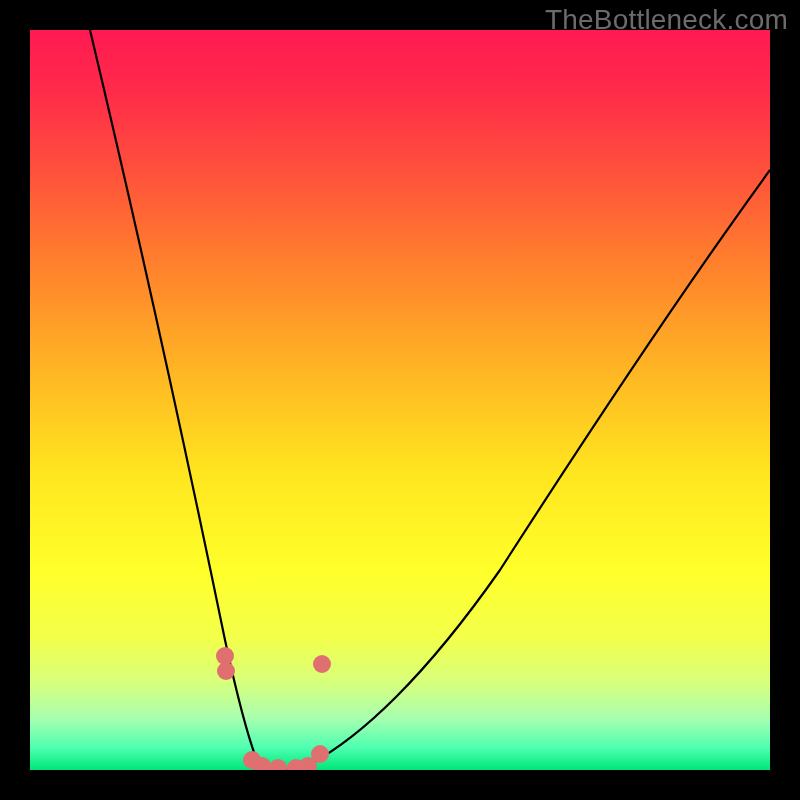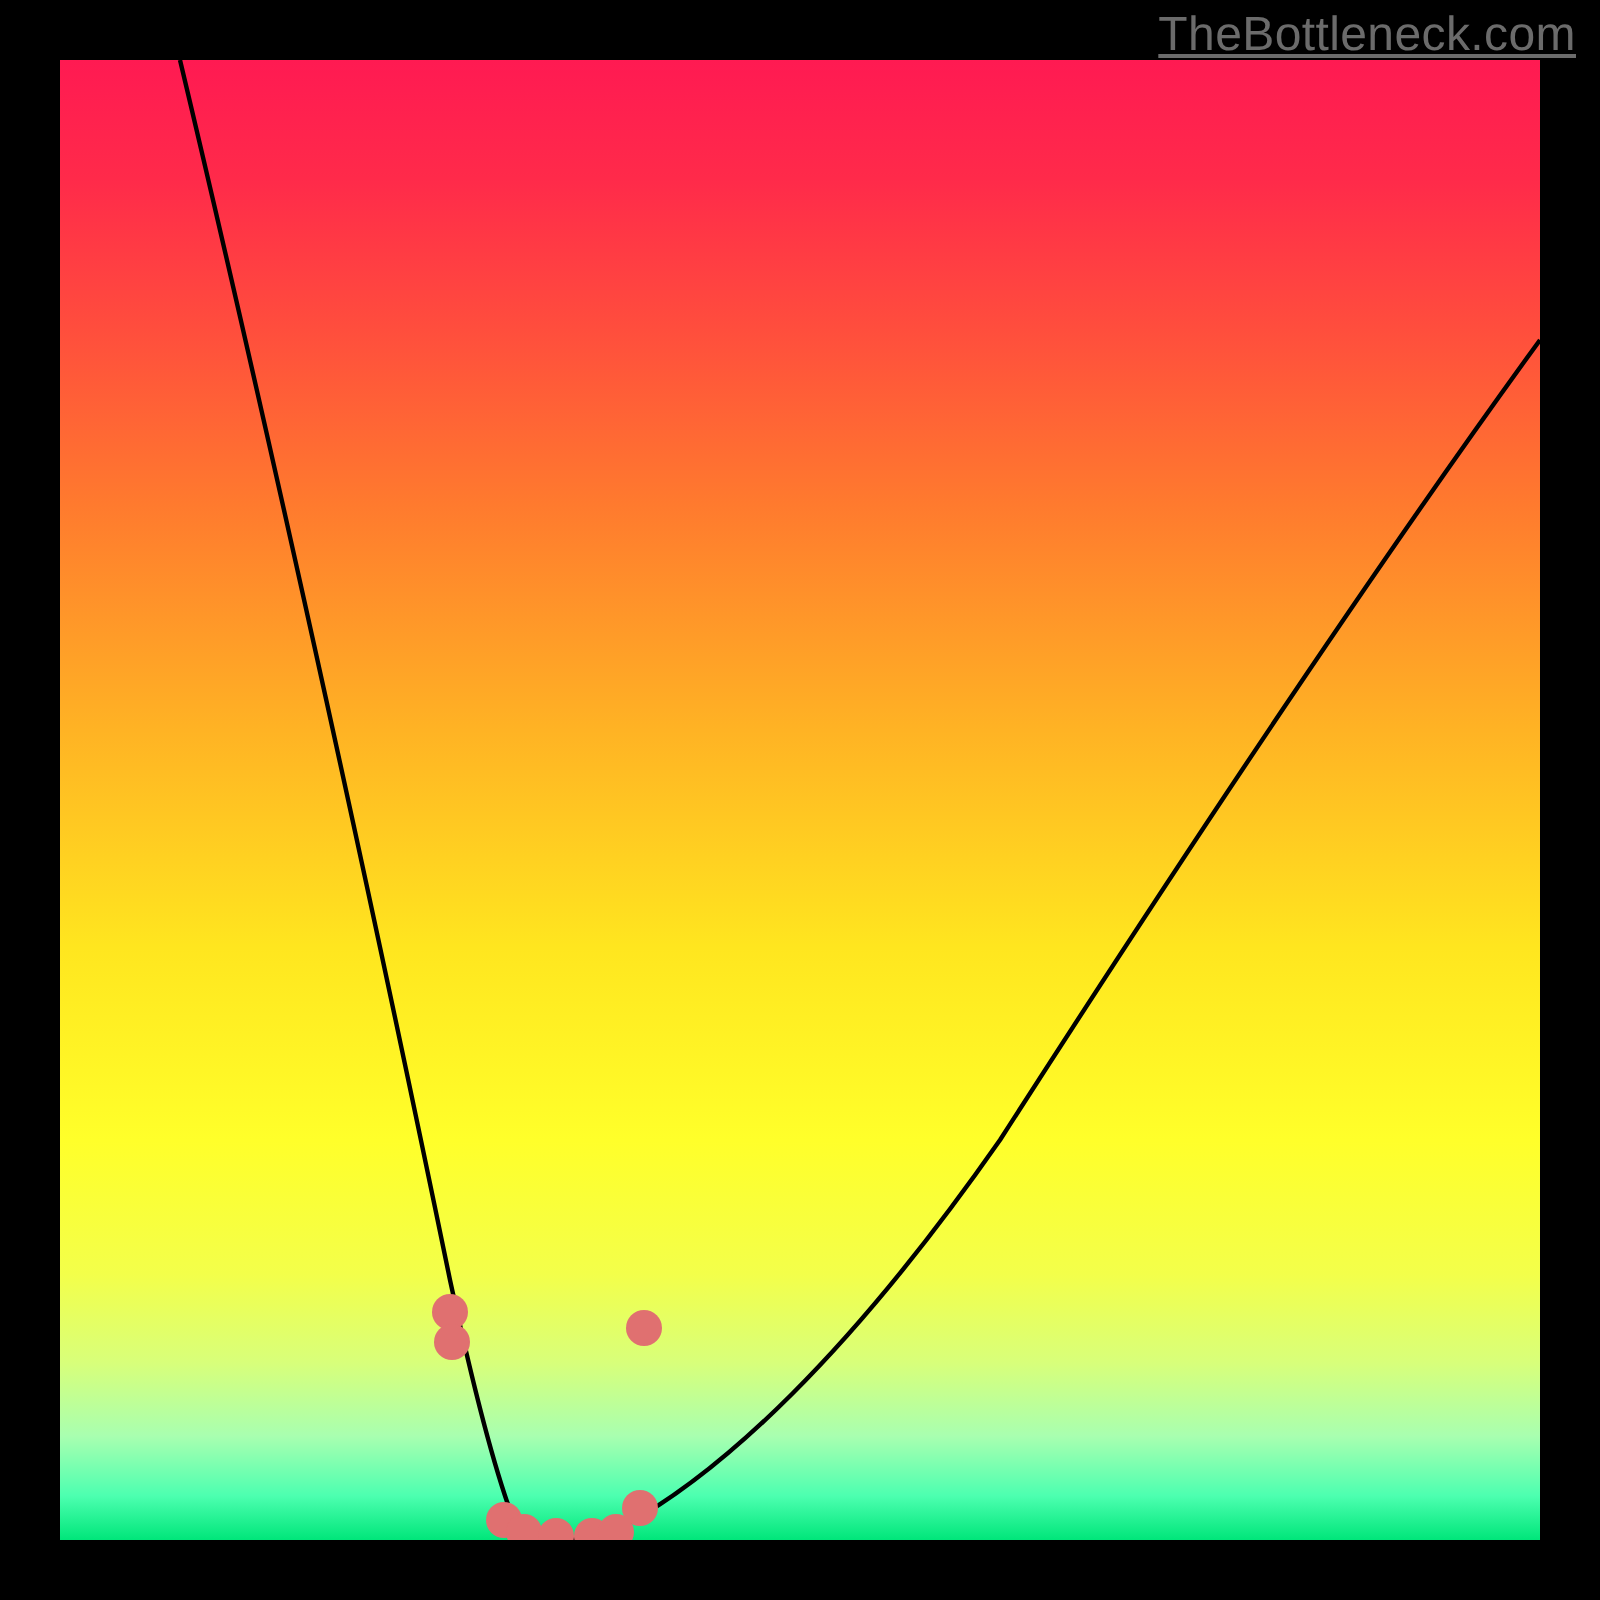--- a/index.html
+++ b/index.html
@@ -41,25 +41,24 @@
       #a8ffb0 93%,
       #4dffb0 97%,
       #00e67a 100%
     );
   }
   .watermark {
     position: absolute;
     top: 4px;
     right: 12px;
     color: #6b6b6b;
-    font-size: 24px;
+    font-size: 28px;
     font-weight: 400;
     letter-spacing: 0.2px;
     user-select: none;
-    text-decoration: underline;
   }
   svg.curves {
     position: absolute;
     inset: 0;
   }
 </style>
 </head>
 <body>
 
 <div class="frame">

